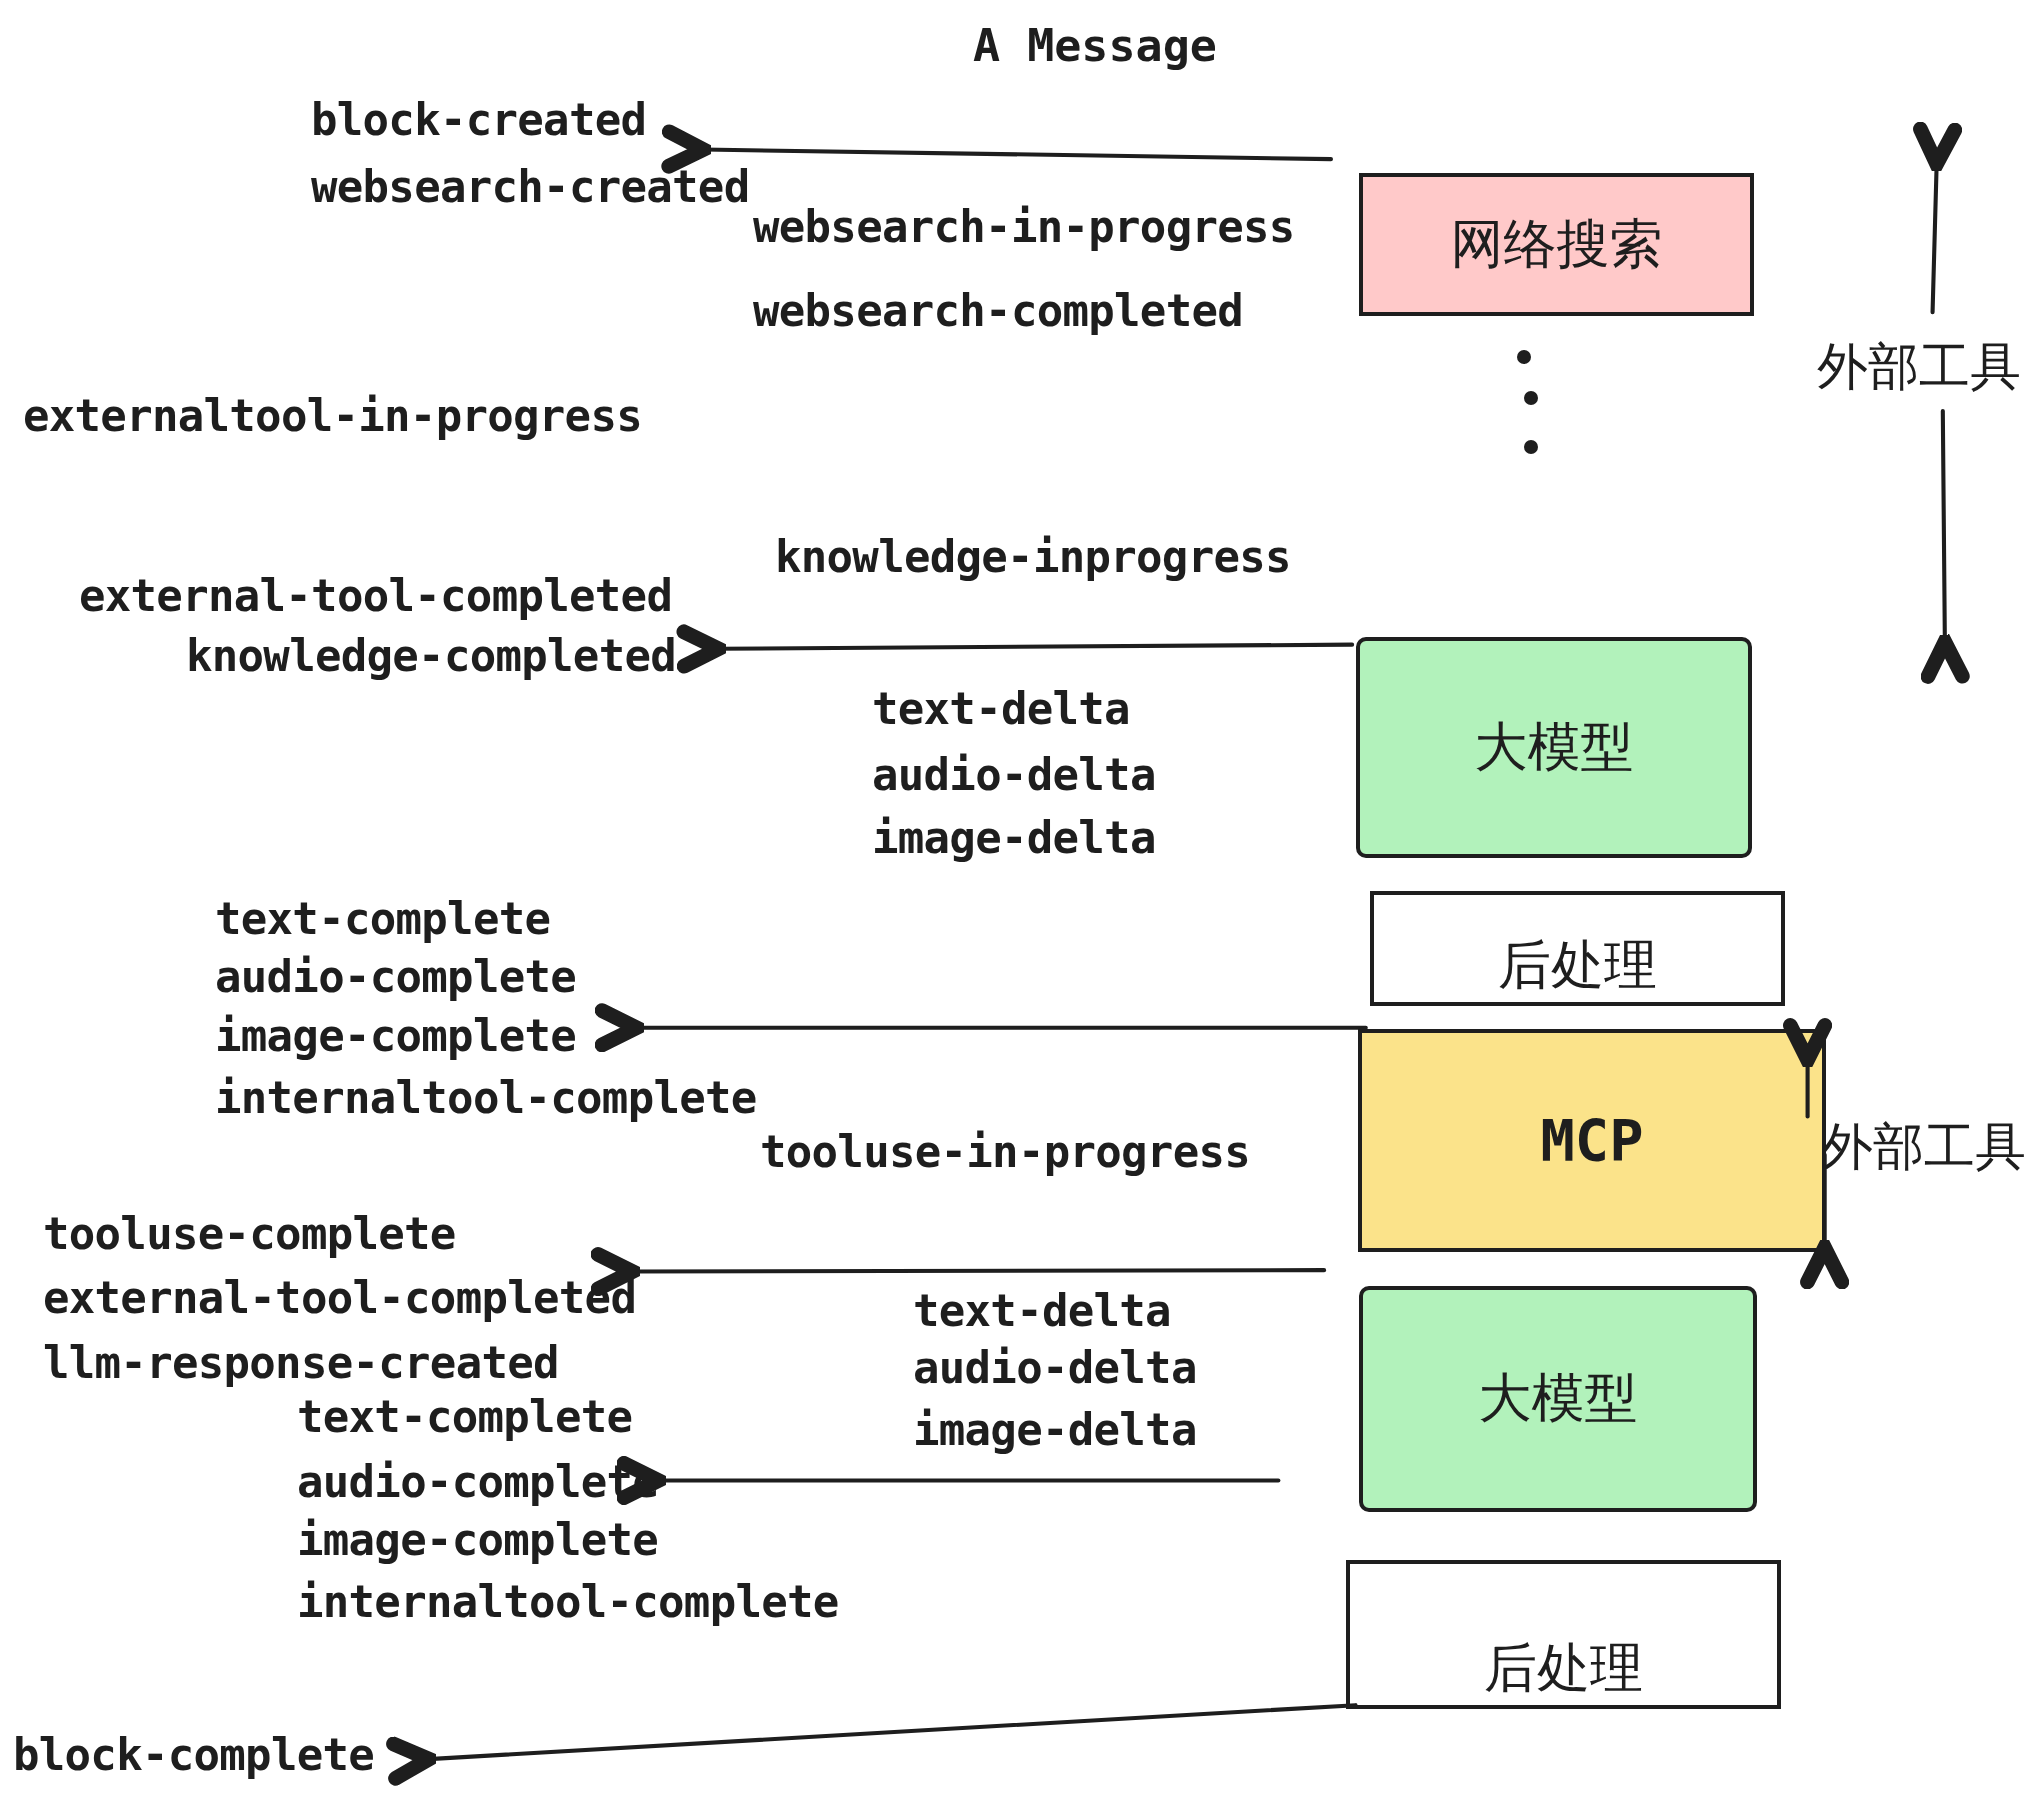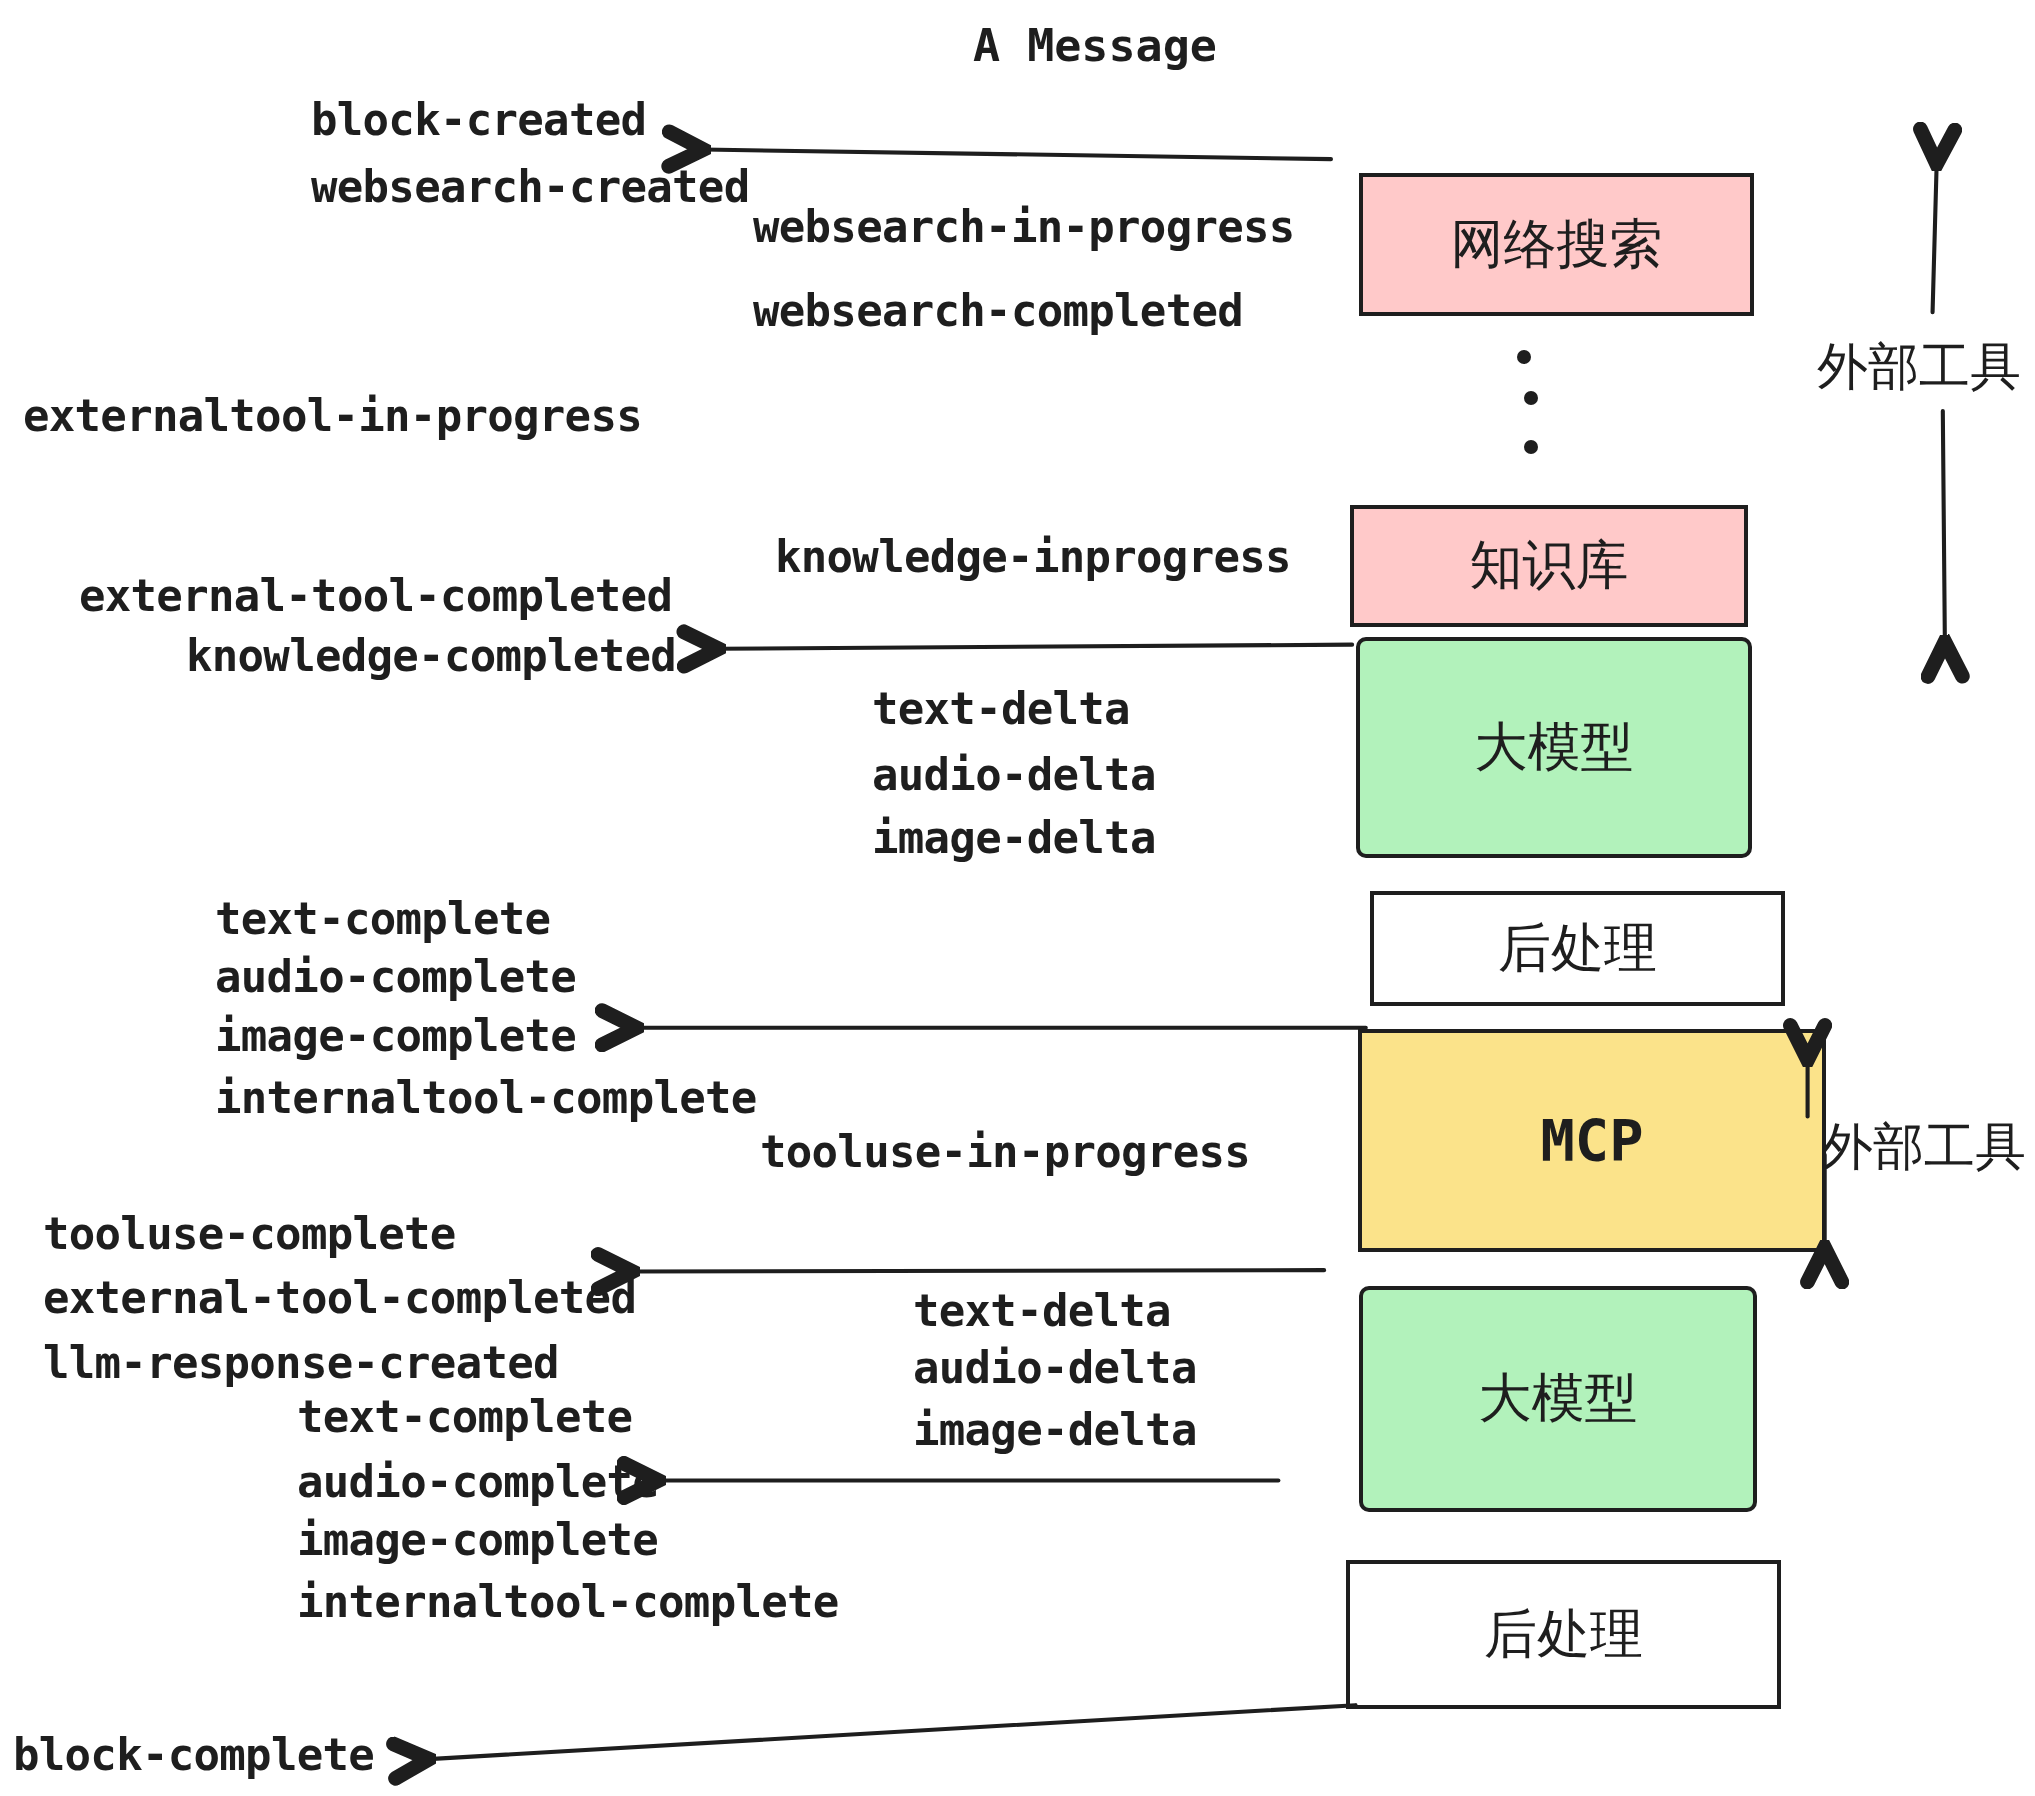--- a/index.html
+++ b/index.html
@@ -36,21 +36,21 @@
     color:var(--ink,#1e1e1e);
     white-space:nowrap;
   }
   .box .lbl.mono{
     font-family:"DejaVu Sans Mono", monospace;
     font-weight:bold;font-size:57px;
   }
   .fill-pink{background:var(--pink,#ffc9c9);}
   .fill-green{background:var(--green,#b2f2bb);border-radius:10px;}
   .fill-yellow{background:var(--yellow,#fbe38a);}
-  .fill-white{background:var(--white,#ffffff);}
+  .fill-white{background:var(--white,#ffffff);align-items:flex-end;}
   .side-label{
     position:absolute;
     font-family:"Liberation Sans", sans-serif;
     font-size:51px;
     white-space:nowrap;
   }
   .dot{
     position:absolute;width:14.3px;height:14.3px;border-radius:50%;
     background:var(--ink,#1e1e1e);
   }
@@ -88,23 +88,20 @@
   <div class="ev" style="left:913px;top:1404px">image-delta</div>
   <div class="ev" style="left:297px;top:1391px">text-complete</div>
   <div class="ev" style="left:297px;top:1456px">audio-complete</div>
   <div class="ev" style="left:297px;top:1514px">image-complete</div>
   <div class="ev" style="left:297px;top:1576px">internaltool-complete</div>
   <div class="ev" style="left:13px;top:1729px">block-complete</div>
 
   <div class="box fill-pink" style="left:1359px;top:173px;width:395px;height:143px">
     <span class="lbl">网络搜索</span>
   </div>
-  <div class="box fill-pink" style="left:1350px;top:505px;width:398px;height:122px">
-    <span class="lbl">知识库</span>
-  </div>
   <div class="box fill-green" style="left:1356px;top:637px;width:396px;height:221px">
     <span class="lbl">大模型</span>
   </div>
   <div class="box fill-white" style="left:1370px;top:891px;width:415px;height:115px">
     <span class="lbl">后处理</span>
   </div>
   <div class="box fill-yellow" style="left:1358px;top:1029px;width:468px;height:223px">
     <span class="lbl mono">MCP</span>
   </div>
   <div class="box fill-green" style="left:1359px;top:1286px;width:398px;height:226px">

